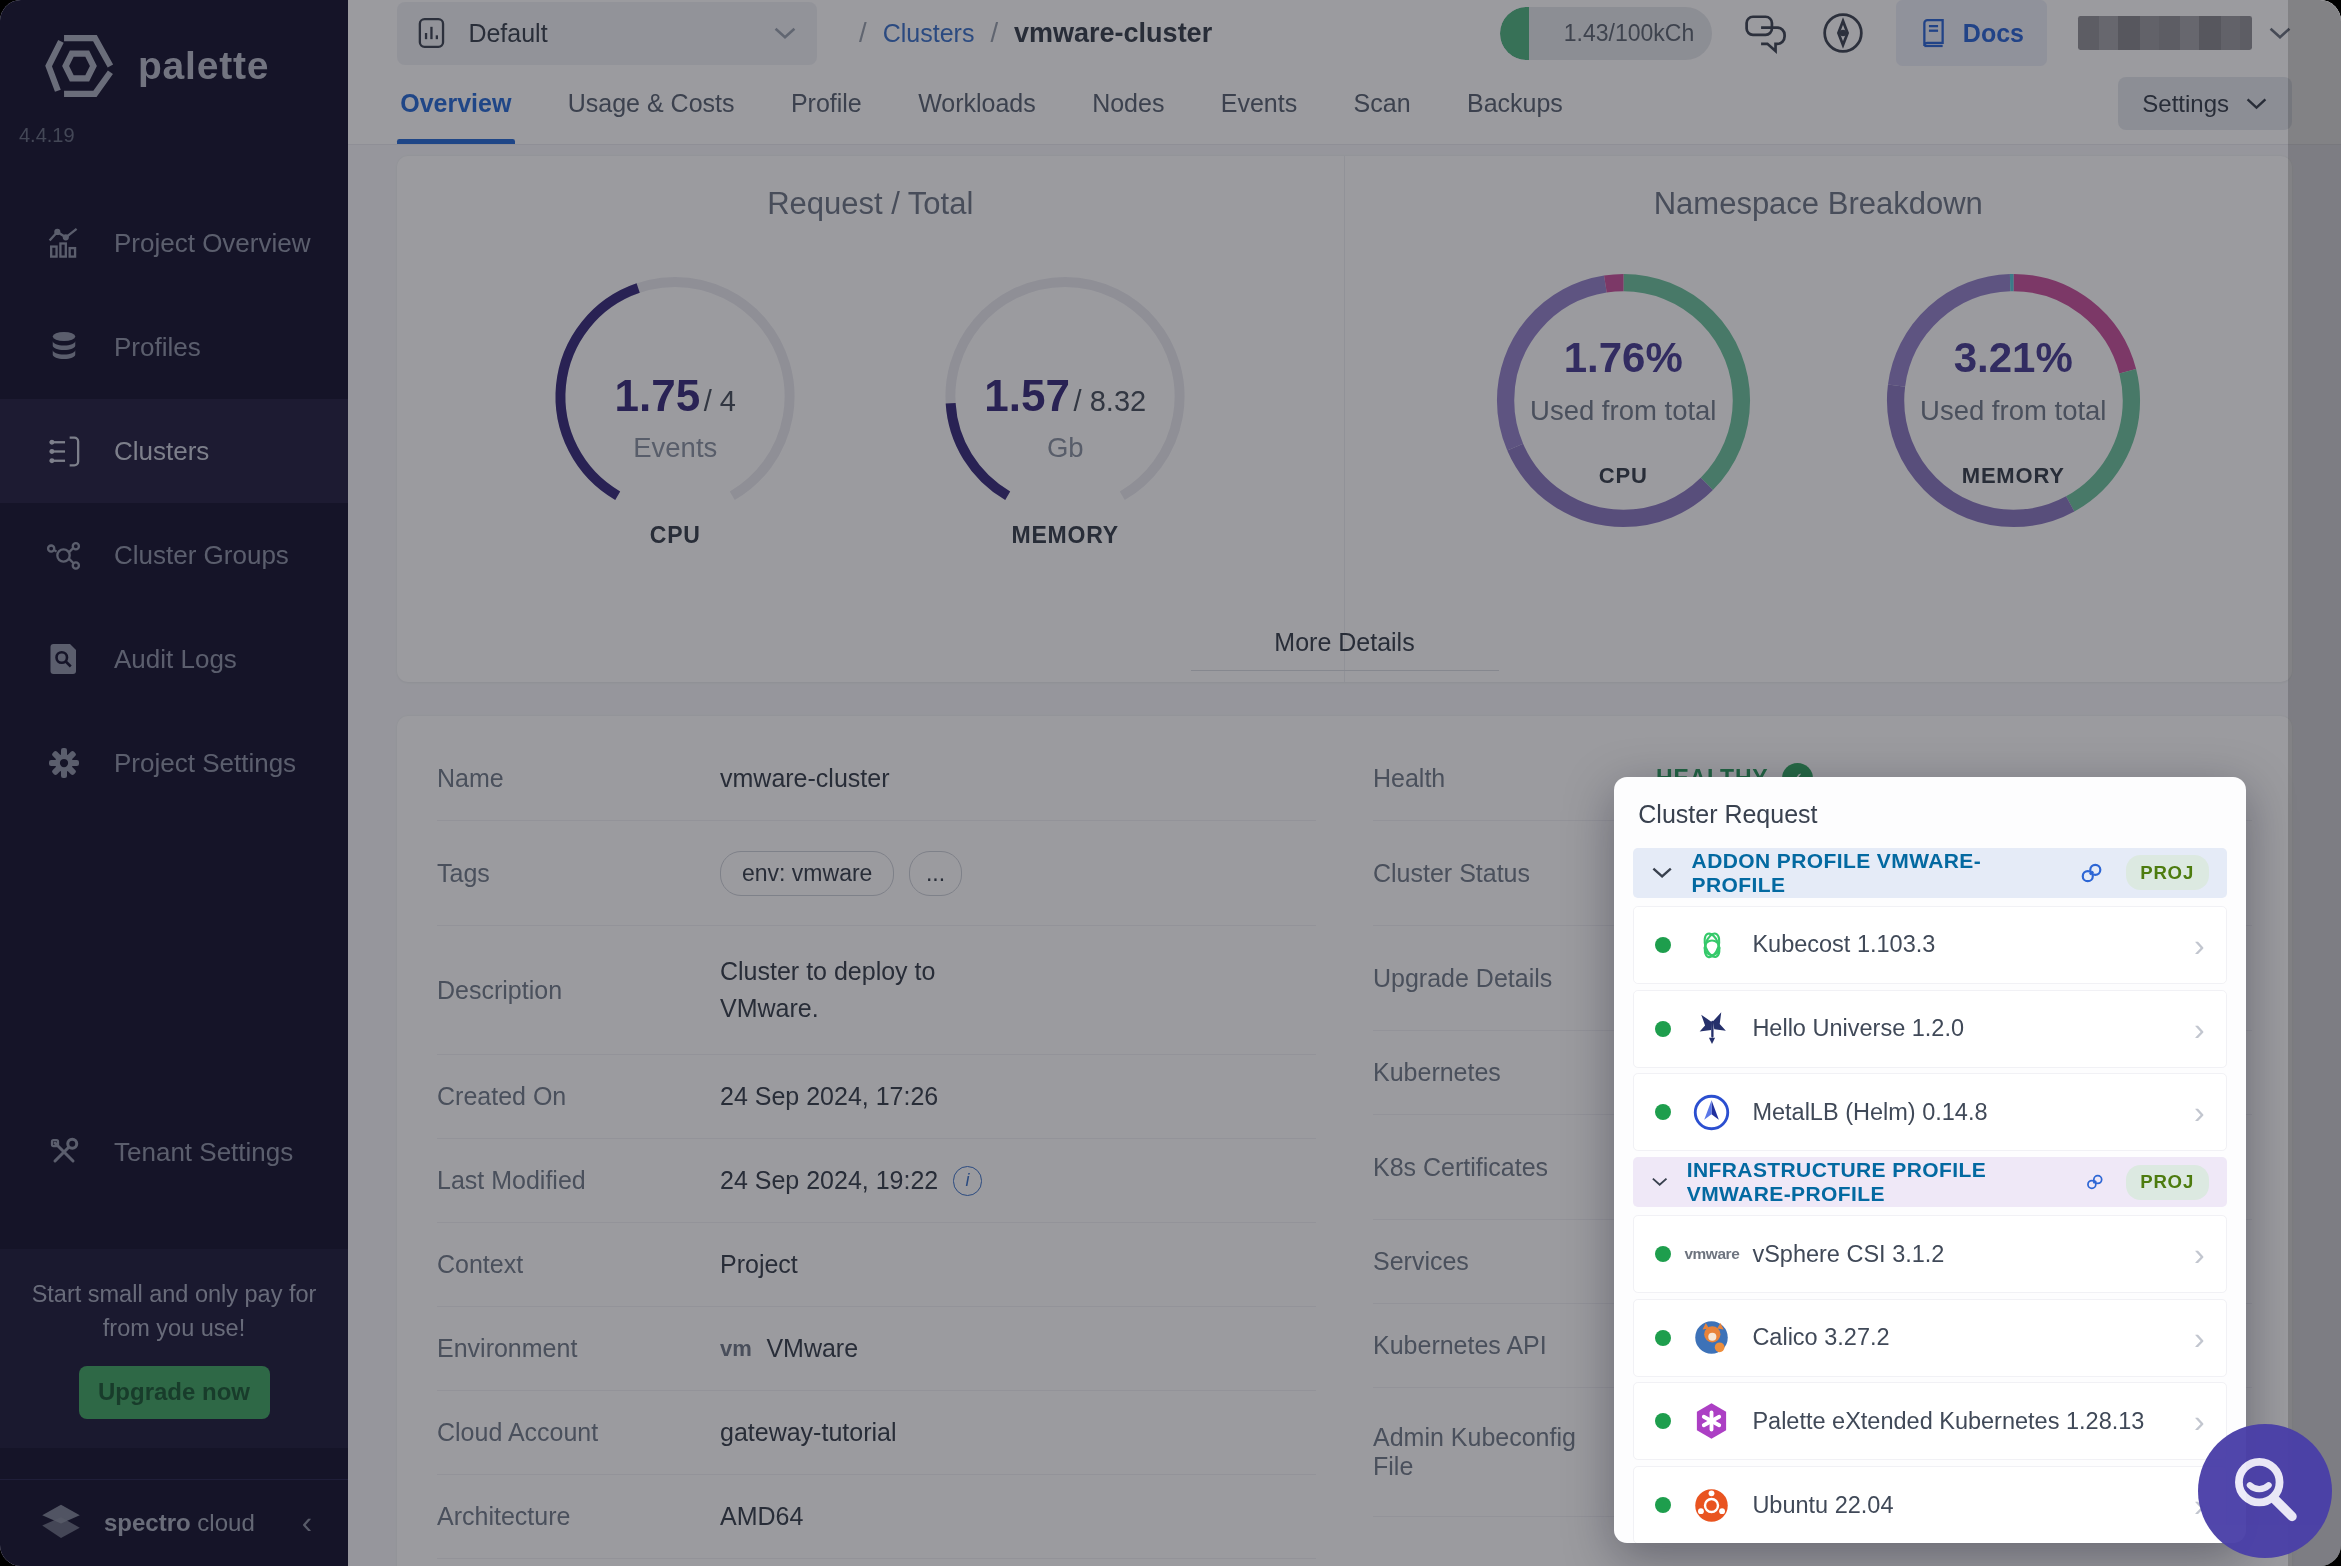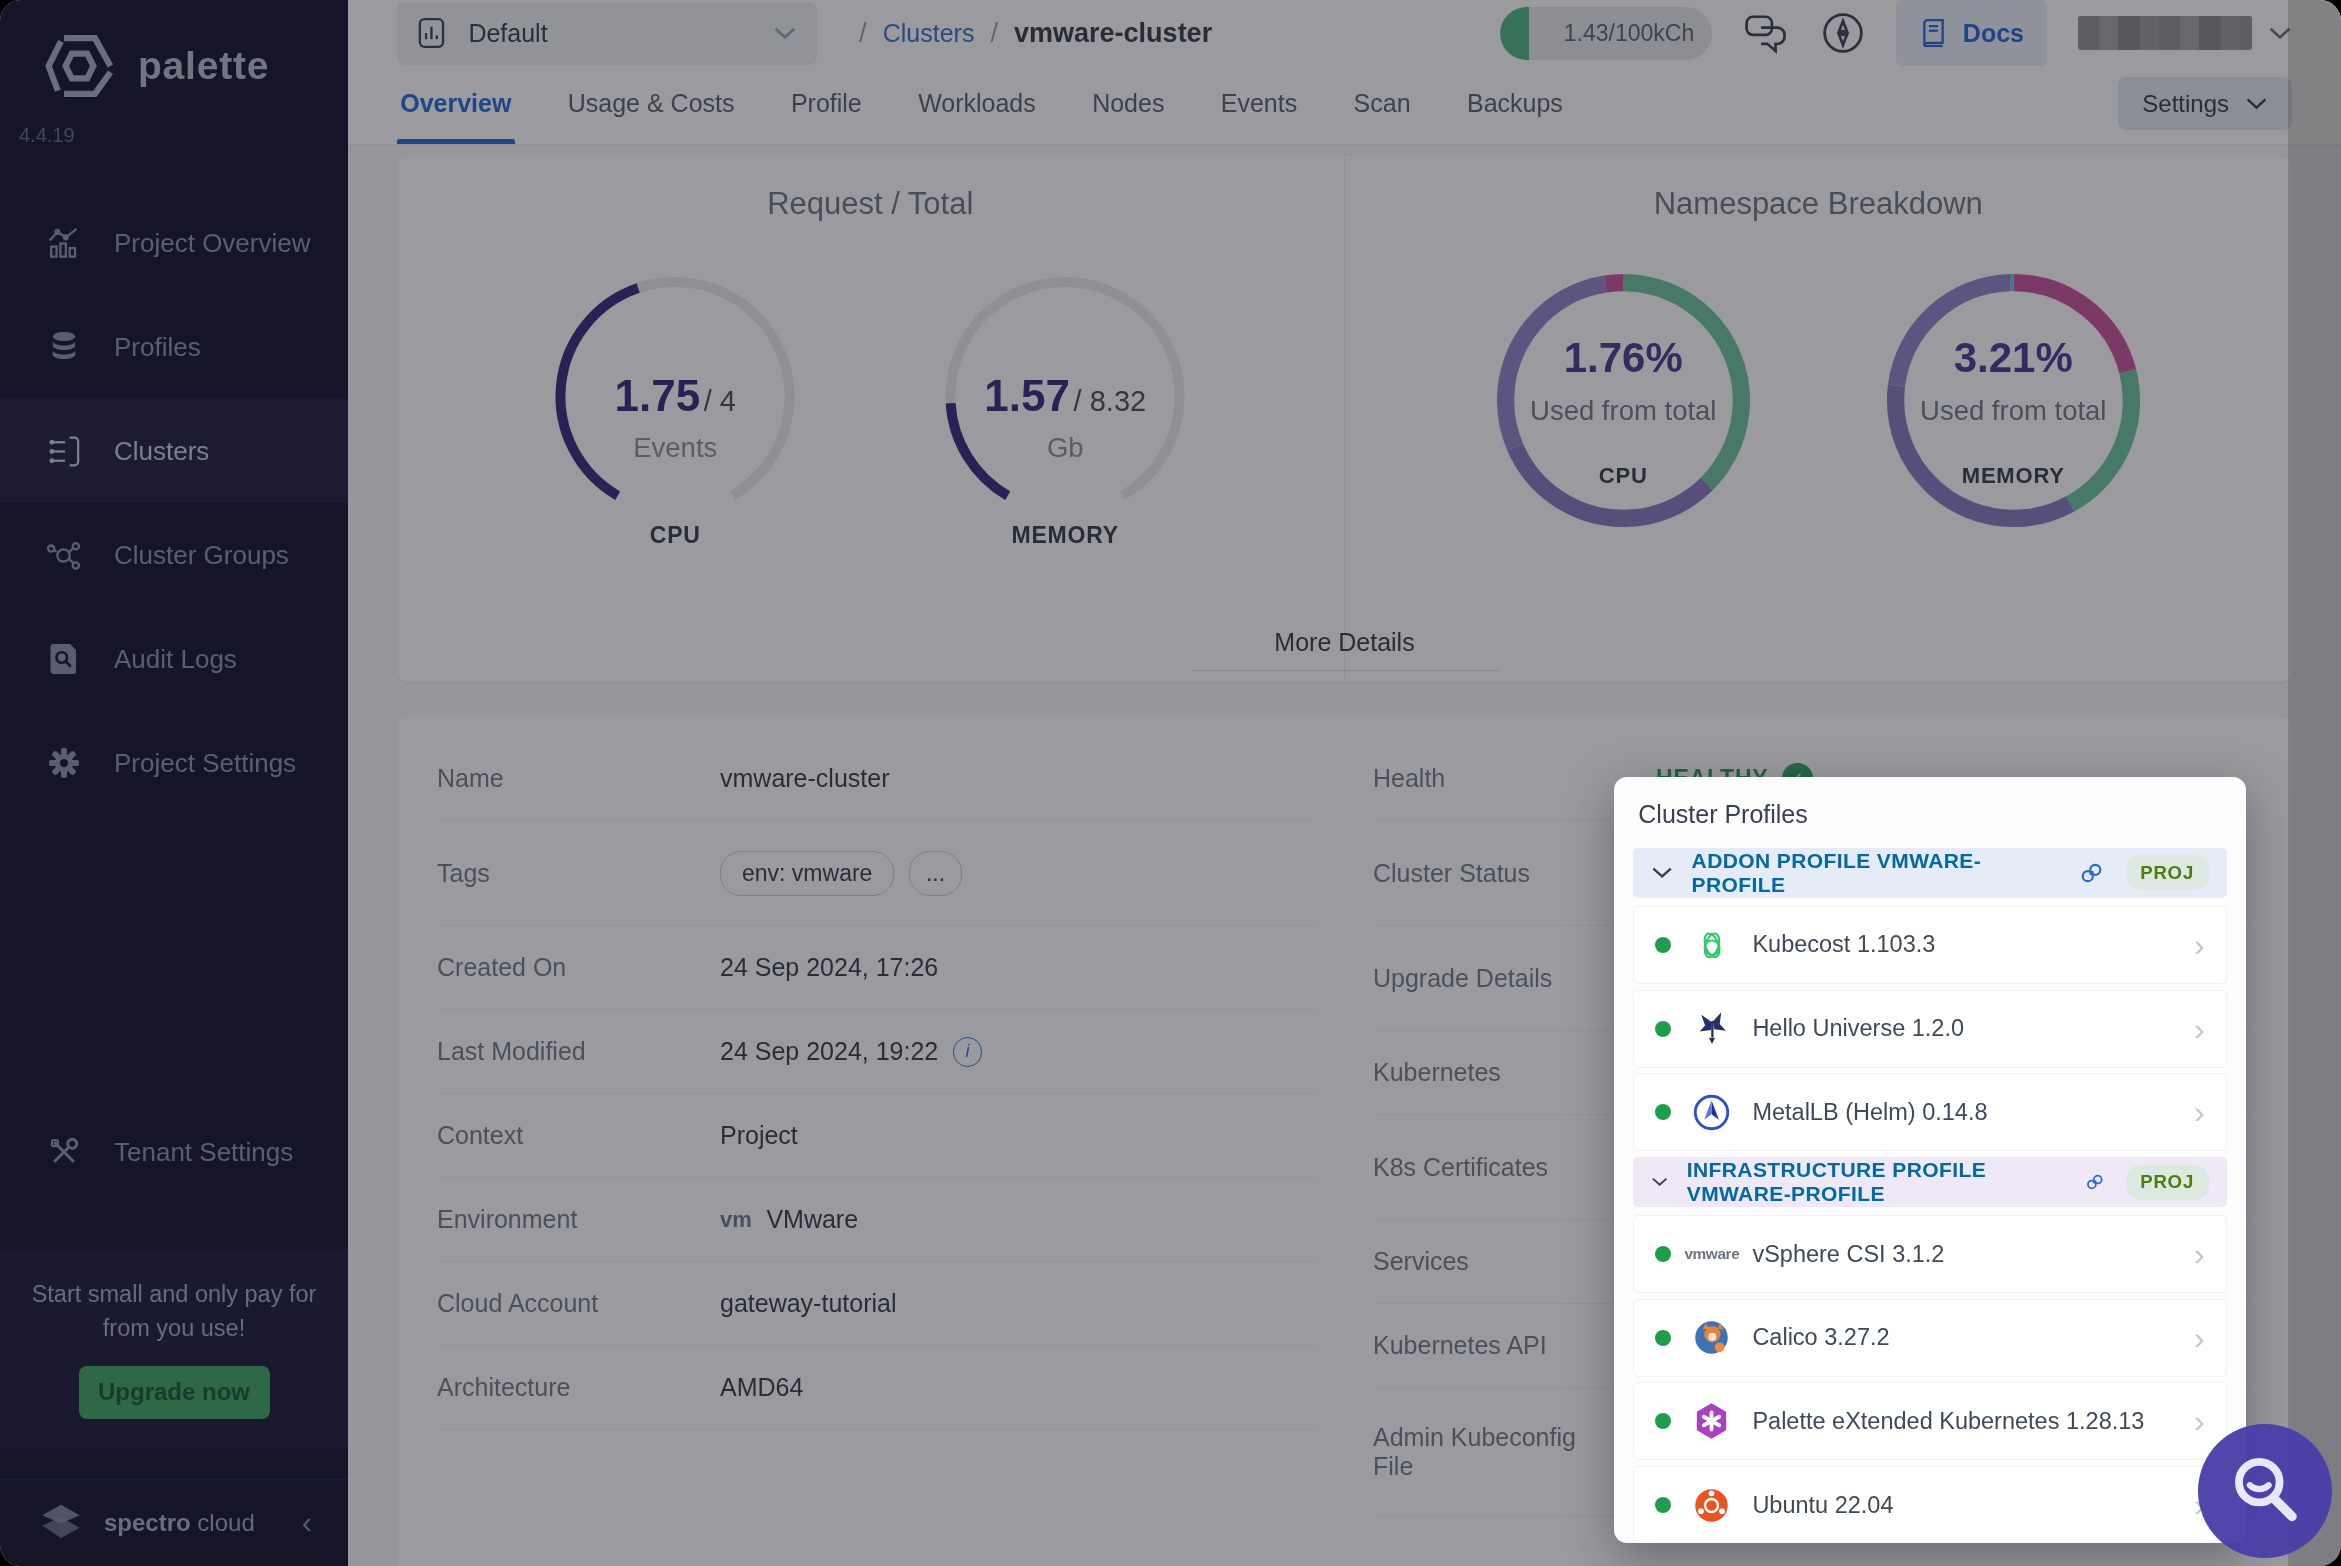--- a/index.html
+++ b/index.html
@@ -392,20 +392,24 @@
             <span class="dlabel">Name</span>
             <span class="dvalue">vmware-cluster</span>
           </div>
           <div class="drow tall">
             <span class="dlabel">Tags</span>
             <span class="dvalue">
               <span class="tag-chip">env: vmware</span>
               <span class="tag-chip more">...</span>
             </span>
           </div>
+          <div class="drow xtall">
+            <span class="dlabel">Description</span>
+            <span class="dvalue desc-val">Cluster to deploy to VMware.</span>
+          </div>
           <div class="drow">
             <span class="dlabel">Created On</span>
             <span class="dvalue">24 Sep 2024, 17:26</span>
           </div>
           <div class="drow">
             <span class="dlabel">Last Modified</span>
             <span class="dvalue">
                 <span>24 Sep 2024, 19:22</span>
               <span class="info-ic">i</span>
               </span>
@@ -490,21 +494,21 @@
           </div>
         </div>
       </section>
     </div>
   </div>
 
   <div class="dim-overlay"></div>
   <div class="right-strip"></div>
 
   <aside class="profiles-panel">
-    <div class="panel-title">Cluster Profiles</div>
+    <div class="panel-title">Cluster Request</div>
 
     <div class="group-header addon">
       <svg width="23" height="14.6" viewBox="0 0 28 18" fill="none" stroke="#39414F" stroke-width="3">
           <polyline points="3,3 14,13 25,3"></polyline>
         </svg>
       <span class="gh-label">ADDON PROFILE VMWARE-PROFILE</span>
       <svg width="26" height="26" viewBox="0 0 40 40" fill="none" stroke="#2D66D5" stroke-width="3.5">
         <circle cx="14" cy="25" r="8"></circle>
           <circle cx="26" cy="15" r="8"></circle>
           <line x1="17" y1="22" x2="23" y2="18"></line>

